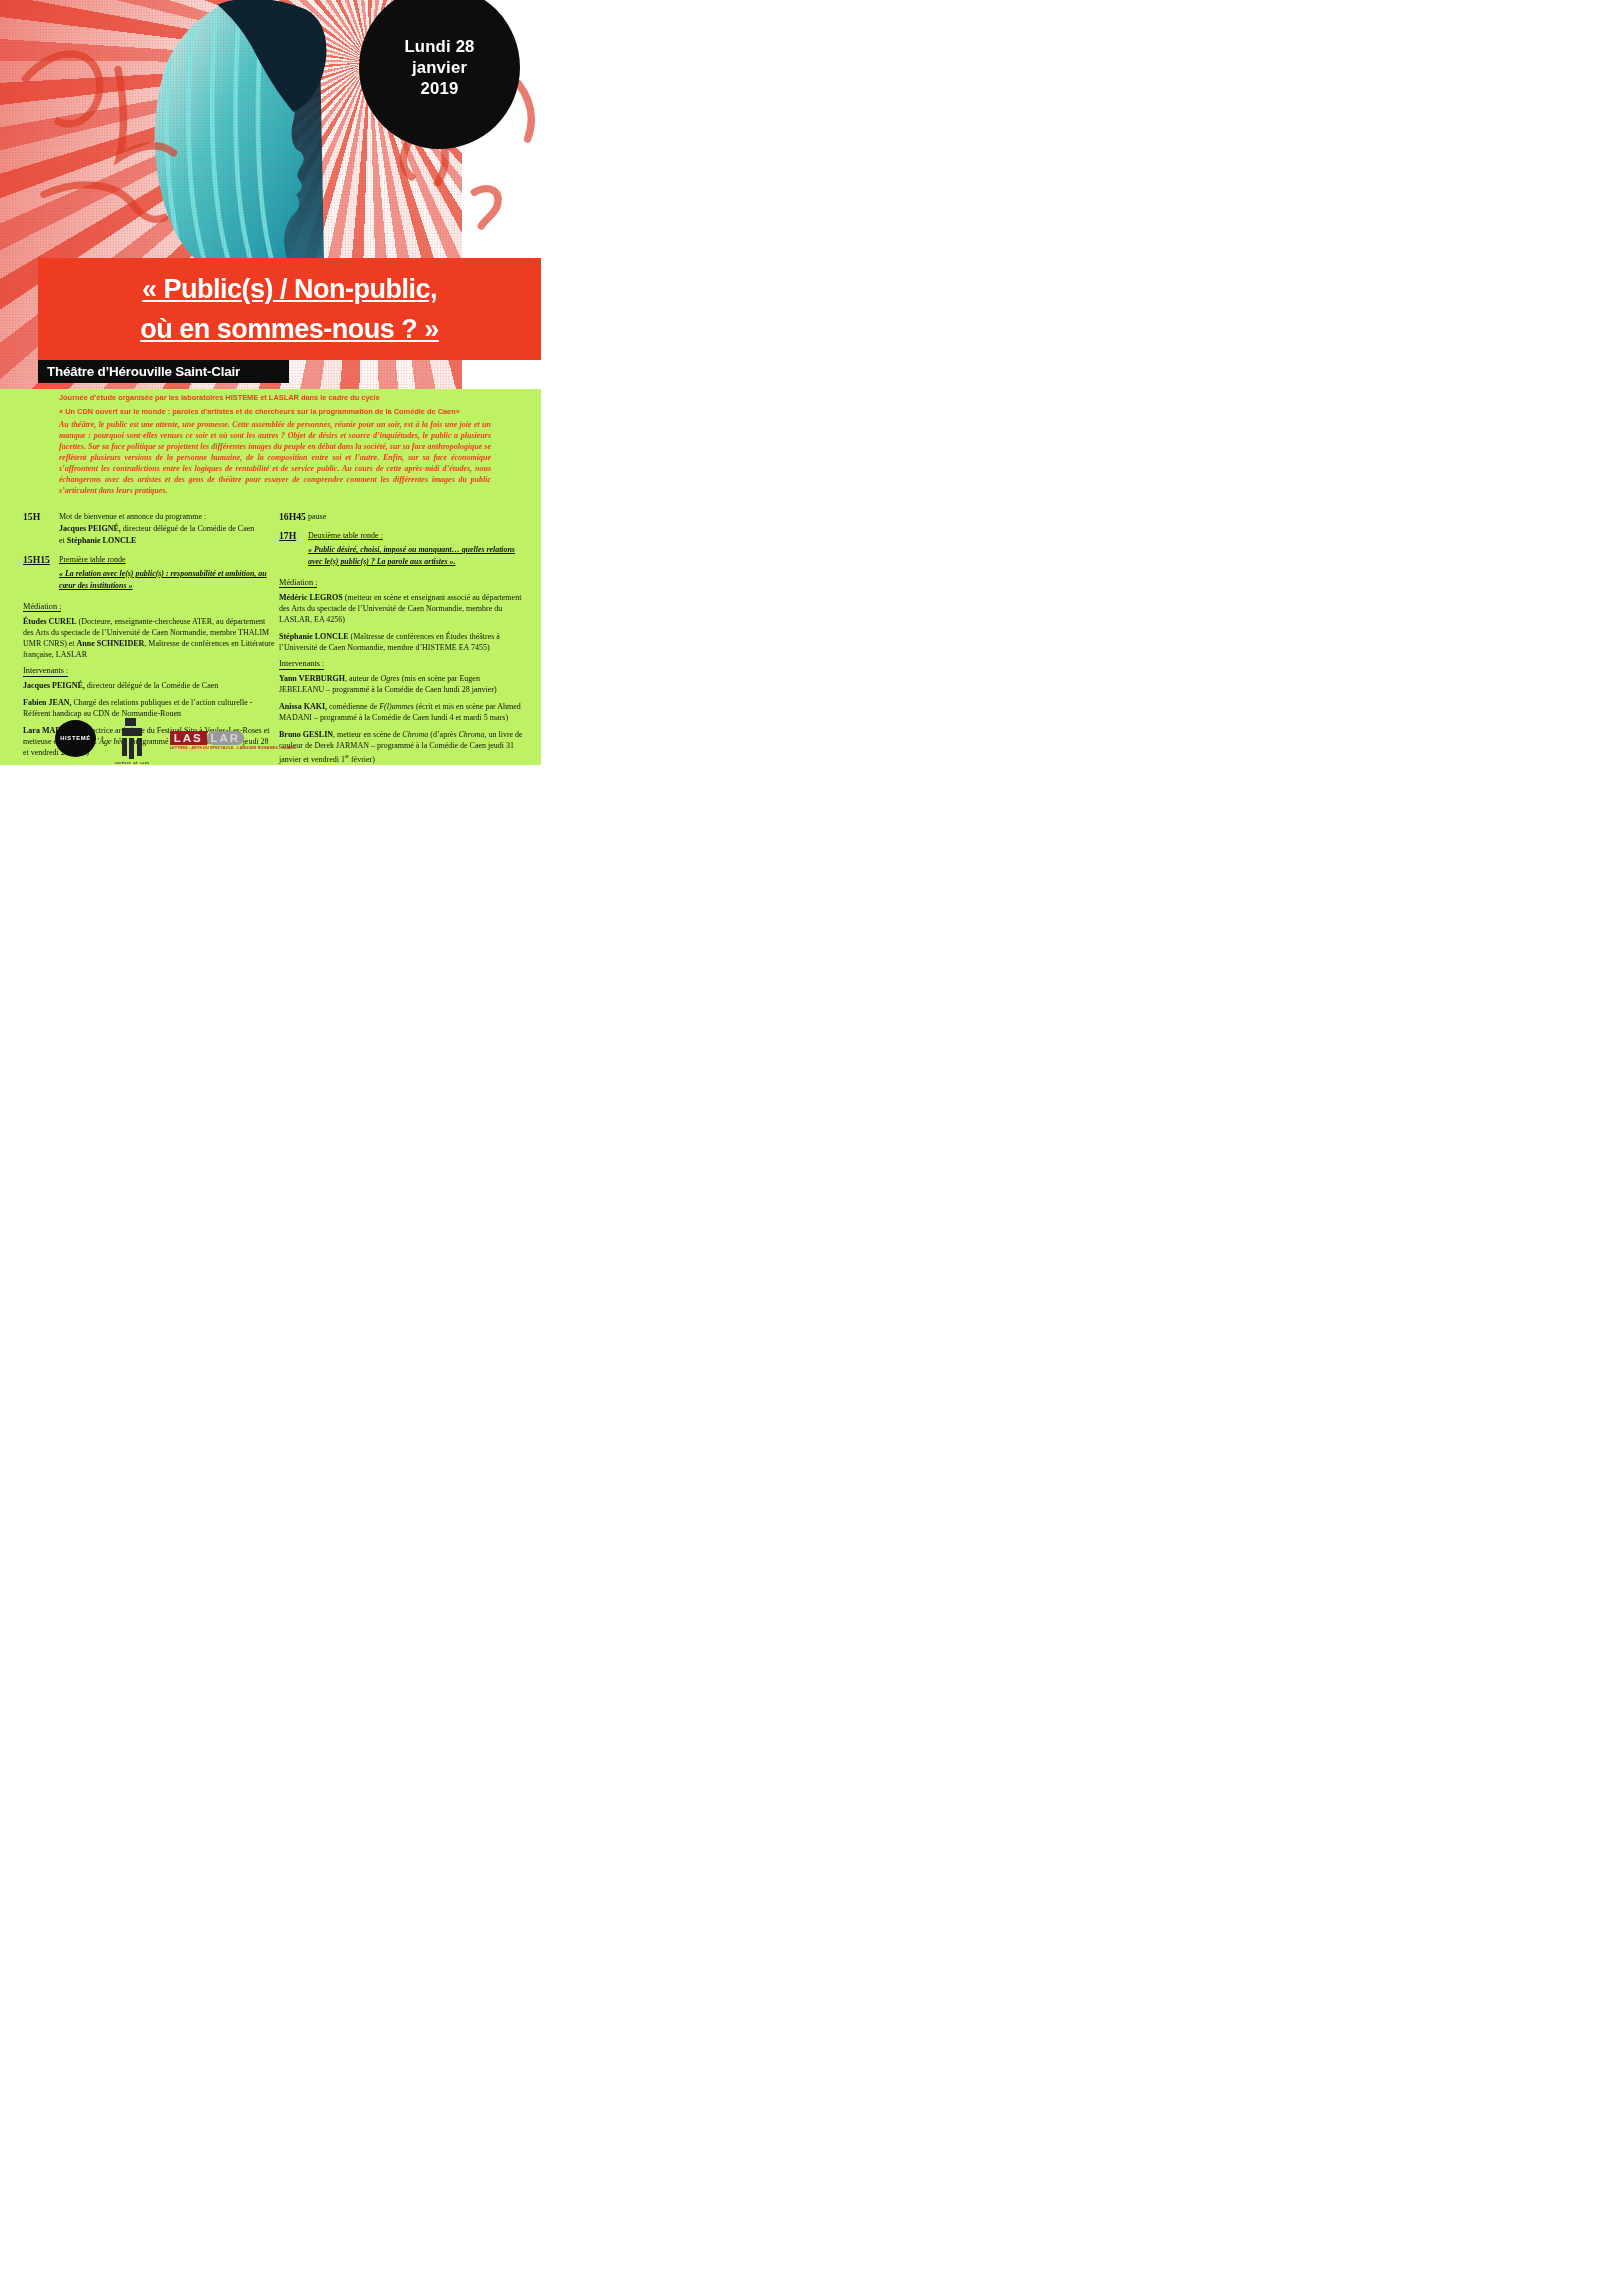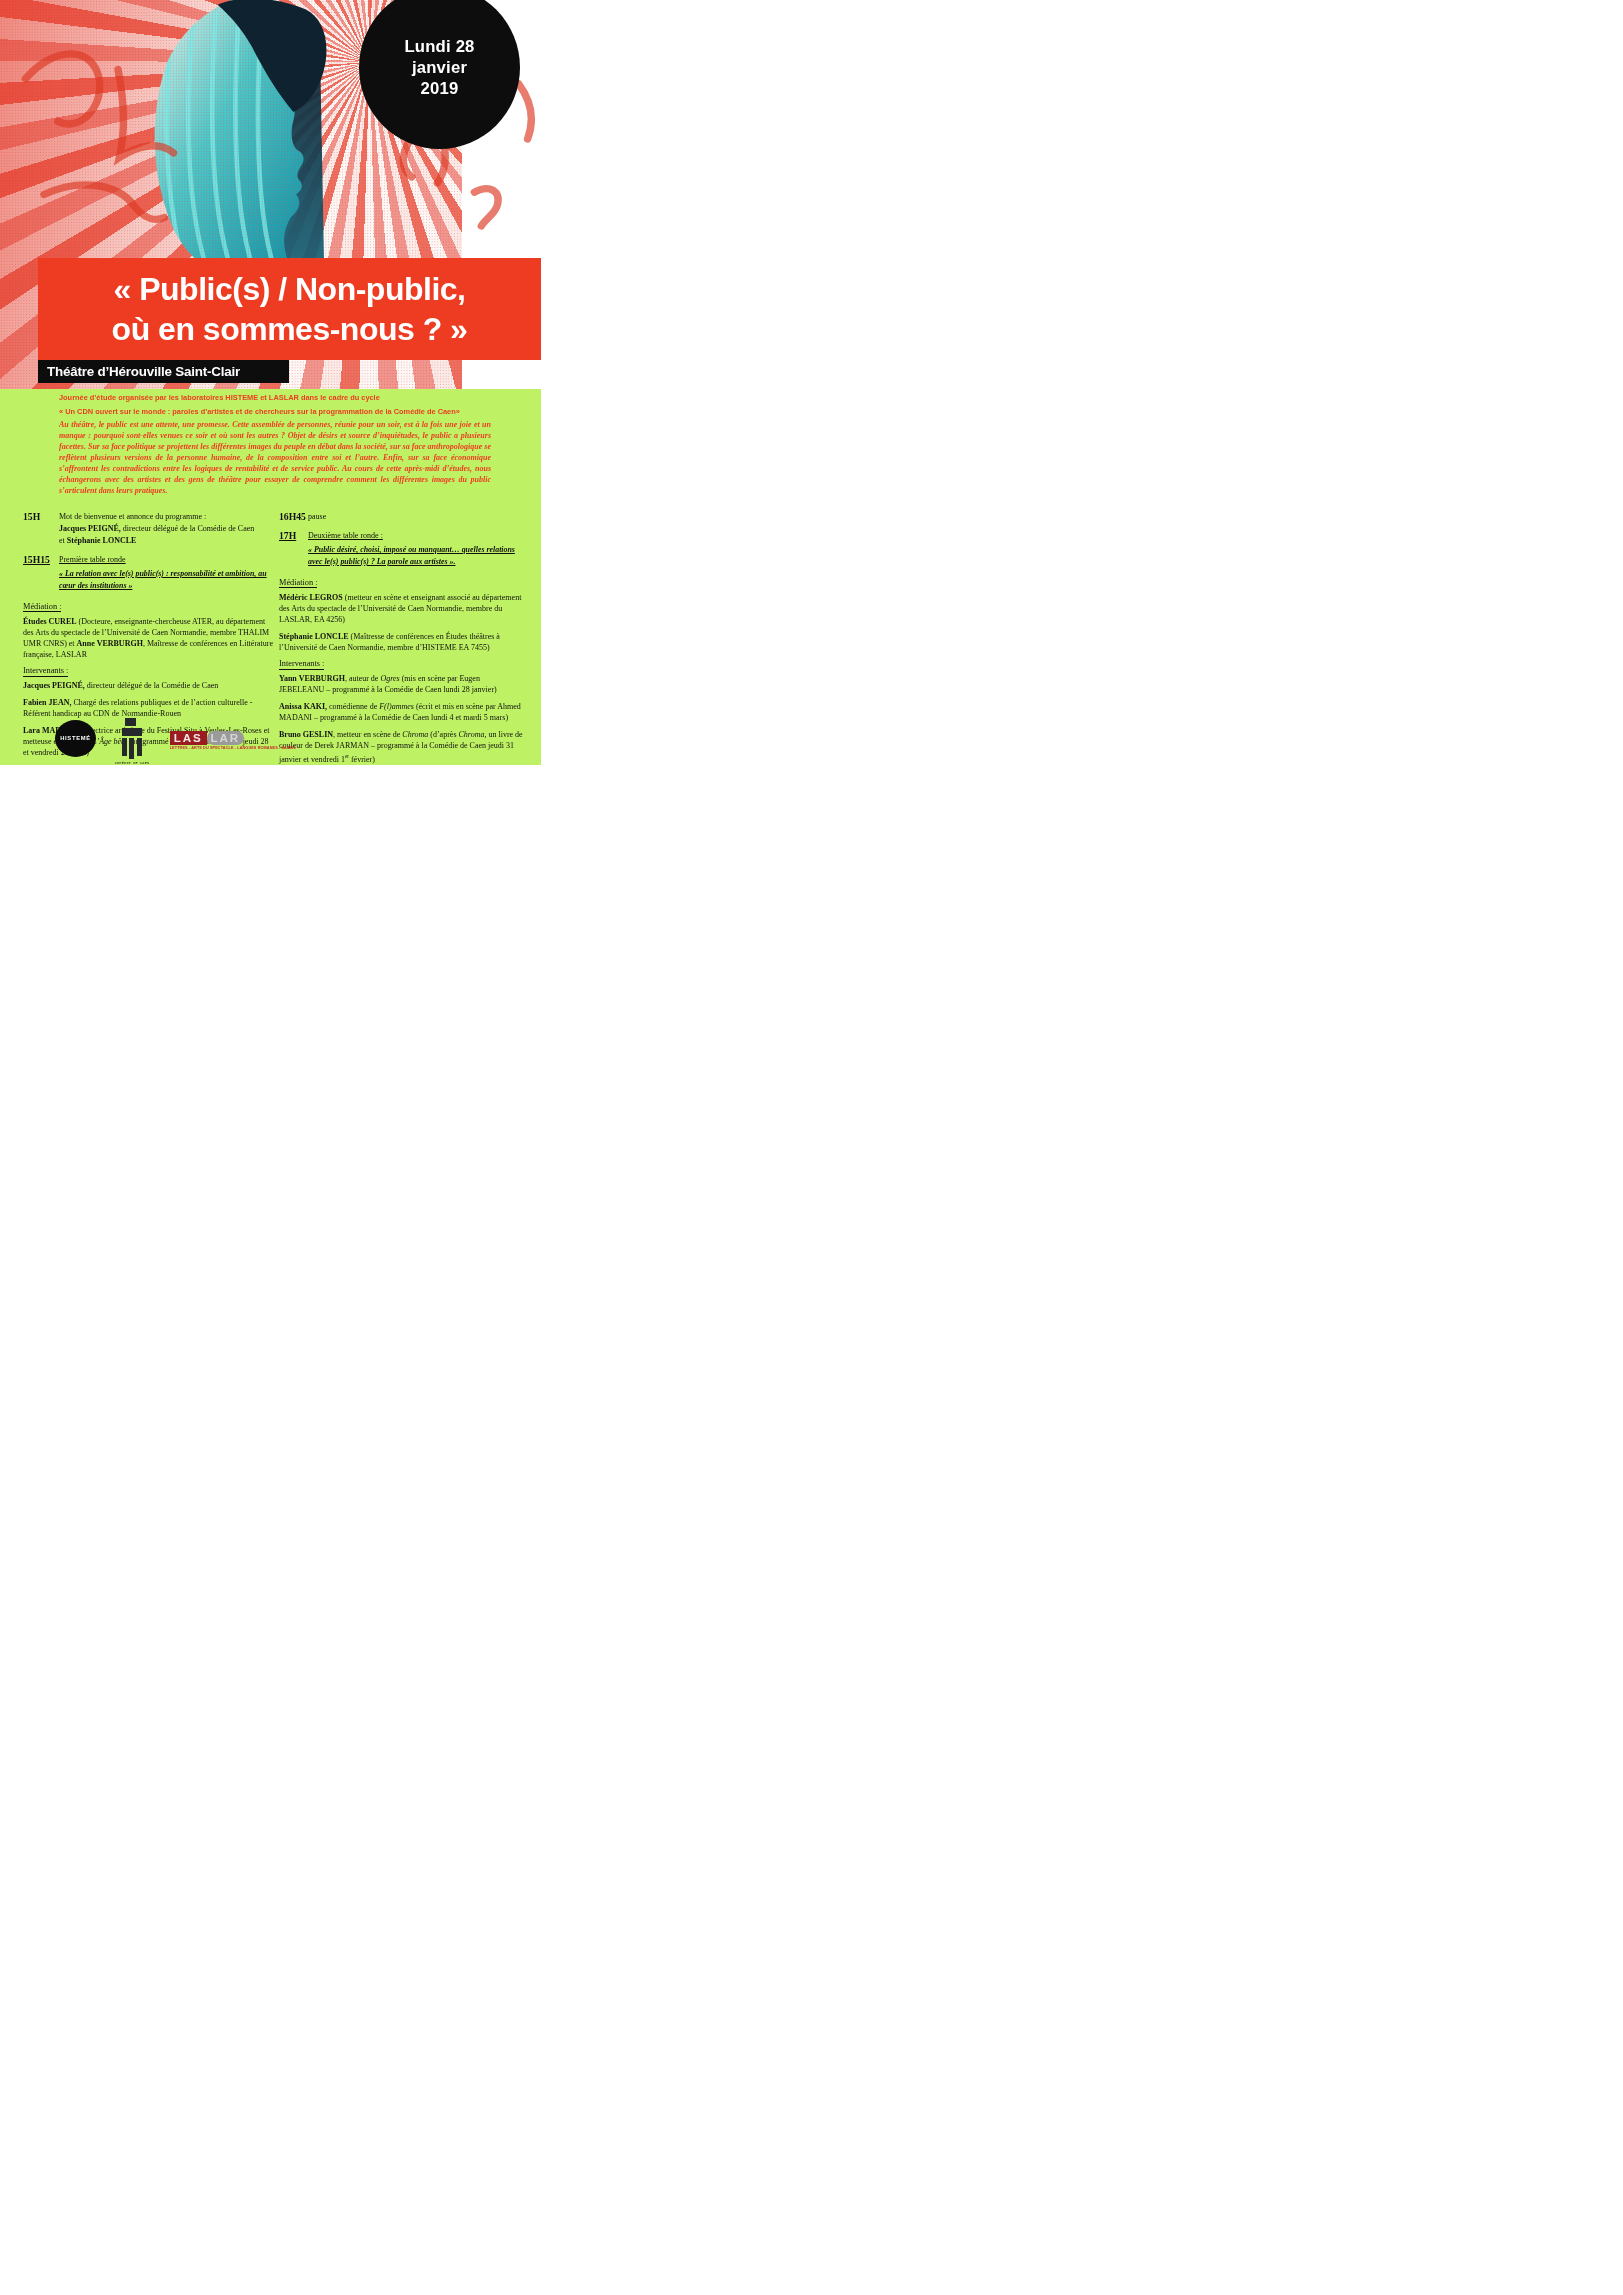--- a/index.html
+++ b/index.html
@@ -25,21 +25,21 @@
     background:var(--dark,#0d0d0d);display:flex;flex-direction:column;justify-content:center;
     align-items:center;text-align:center;color:#fff;font-weight:700;
     font-size:16.7px;line-height:21px;letter-spacing:0.2px;
   }
   
   .banner{
     position:absolute;left:38px;top:258px;width:503px;height:102px;
     background:var(--accent,#ee3c22);color:#fff;display:flex;flex-direction:column;
     justify-content:center;align-items:center;text-align:center;
   }
-  .banner .t{font-weight:700;font-size:32px;line-height:40px;letter-spacing:-0.5px;white-space:nowrap;}
+  .banner .t{font-weight:700;font-size:27px;line-height:40px;letter-spacing:-0.5px;white-space:nowrap;text-decoration:underline;}
   .venue-bar{
     position:absolute;left:38px;top:360px;width:251px;height:23px;background:var(--dark,#0d0d0d);
     color:#fff;display:flex;align-items:center;padding-left:9px;box-sizing:border-box;
     font-weight:700;font-size:13.4px;letter-spacing:-0.2px;white-space:nowrap;
   }
   
   .content{position:absolute;left:0;top:389px;width:541px;height:377px;background:#bef264;}
   .intro{position:absolute;left:59px;top:1.9px;color:var(--accent,#ee3c22);
     font-weight:700;font-size:7.4px;line-height:14.3px;white-space:nowrap;}
   .abstract{
@@ -193,21 +193,21 @@
       <div class="slot slot-last">
         <div class="time">15H15</div>
         <div class="slot-body">
           <div class="line"><span>Première table ronde</span></div>
           <div class="line quote"><span class="b i">« La relation avec le(s) public(s) : responsabilité et ambition, au cœur des institutions »</span></div>
         </div>
       </div>
       <div class="sec-heading">
         <span>Médiation :</span>
       </div>
-      <p class="para"><span class="b">Études CUREL</span><span> (Docteure, enseignante-chercheuse ATER, au département des Arts du spectacle de l’Université de Caen Normandie, membre THALIM UMR CNRS) et </span><span class="b">Anne VERBURGH</span><span>, Maîtresse de conférences en Littérature française, LASLAR</span></p>
+      <p class="para"><span class="b">Études CUREL</span><span> (Docteure, enseignante-chercheuse ATER, au département des Arts du spectacle de l’Université de Caen Normandie, membre THALIM UMR CNRS) et </span><span class="b">Anne SCHNEIDER</span><span>, Maîtresse de conférences en Littérature française, LASLAR</span></p>
       <div class="sec-heading">
         <span>Intervenants :</span>
       </div>
       <p class="para"><span class="b">Jacques PEIGNÉ,</span><span> directeur délégué de la Comédie de Caen</span></p>
       <p class="para"><span class="b">Fabien JEAN,</span><span> Chargé des relations publiques et de l’action culturelle - Référent handicap au CDN de Normandie-Rouen</span></p>
       <p class="para"><span class="b">Lara MARCOU,</span><span> directrice artistique du Festival Situ à Veules-Les-Roses et metteuse en scène de </span><span class="i">L’Âge bête</span><span> (programmé à la Comédie de Caen jeudi 28 et vendredi 29 mars)</span></p>
     </div>
 
     <div class="col col-right">
       <div class="slot">

